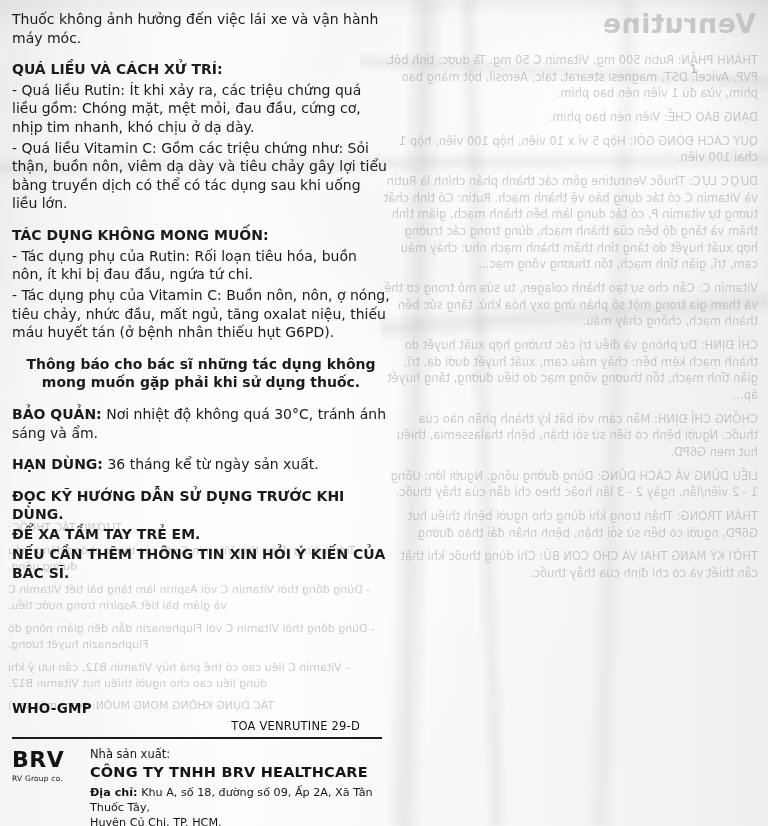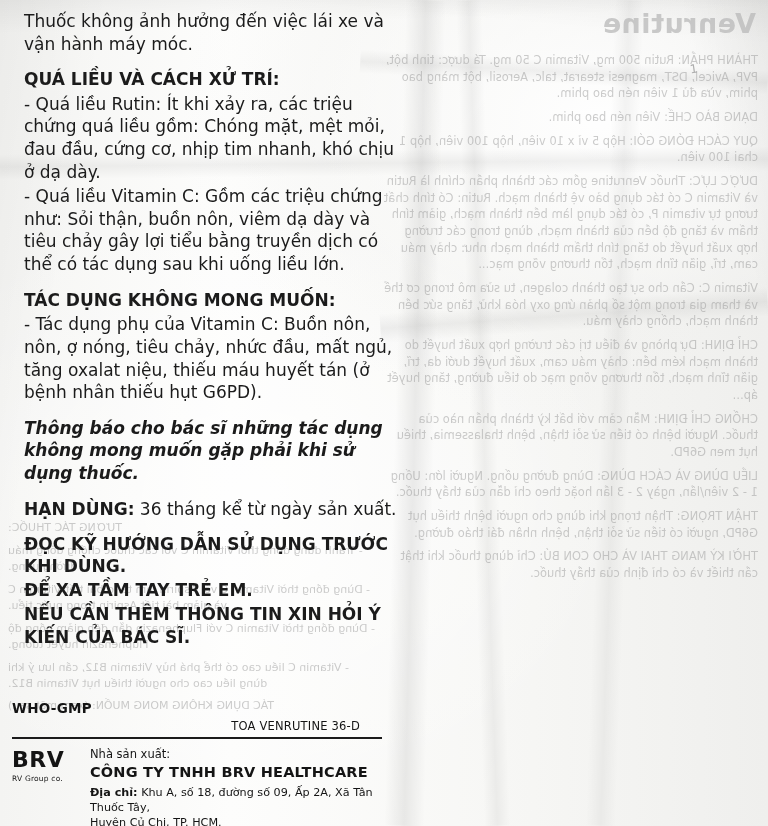--- a/index.html
+++ b/index.html
@@ -50,33 +50,33 @@
   }
   .crease.h3 {
     left: 360px; top: 60px; width: 408px; height: 24px;
     background: linear-gradient(to bottom, rgba(0,0,0,0.00), rgba(0,0,0,0.05), rgba(0,0,0,0.00));
     transform: rotate(3deg);
   }
 
   
   .content {
     position: absolute;
-    left: 24px;
+    left: 12px;
     top: 10px;
     width: 378px;
     color: #1b1b1b;
-    font-size: 17px;
+    font-size: 14px;
     line-height: 1.33;
   }
   .content p {
     margin: 0 0 2px 0;
   }
   .block { margin-bottom: 13px; }
   .b { font-weight: bold; }
-  .i { font-style: italic; font-weight: bold; }
+  .i { font-weight: bold; text-align: center; }
   .heading {
     font-weight: bold;
     margin: 0 0 1px 0;
   }
   .caps-block {
     font-weight: bold;
     line-height: 1.3;
   }
 
   
@@ -233,43 +233,47 @@
     </div>
 
     <div class="block">
       <p class="heading">QUÁ LIỀU VÀ CÁCH XỬ TRÍ:</p>
       <p>- Quá liều Rutin: Ít khi xảy ra, các triệu chứng quá liều gồm: Chóng mặt, mệt mỏi, đau đầu, cứng cơ, nhịp tim nhanh, khó chịu ở dạ dày.</p>
       <p>- Quá liều Vitamin C: Gồm các triệu chứng như: Sỏi thận, buồn nôn, viêm dạ dày và tiêu chảy gây lợi tiểu bằng truyền dịch có thể có tác dụng sau khi uống liều lớn.</p>
     </div>
 
     <div class="block">
       <p class="heading">TÁC DỤNG KHÔNG MONG MUỐN:</p>
+      <p>- Tác dụng phụ của Rutin: Rối loạn tiêu hóa, buồn nôn, ít khi bị đau đầu, ngứa tứ chi.</p>
       <p>- Tác dụng phụ của Vitamin C: Buồn nôn, nôn, ợ nóng, tiêu chảy, nhức đầu, mất ngủ, tăng oxalat niệu, thiếu máu huyết tán (ở bệnh nhân thiếu hụt G6PD).</p>
     </div>
 
     <div class="block">
       <p class="i">Thông báo cho bác sĩ những tác dụng không mong muốn gặp phải khi sử dụng thuốc.</p>
     </div>
 
+    <div class="block">
+      <p><span class="b">BẢO QUẢN:</span> <span>Nơi nhiệt độ không quá 30°C, tránh ánh sáng và ẩm.</span></p>
+    </div>
 
     <div class="block">
       <p><span class="b">HẠN DÙNG:</span> <span>36 tháng kể từ ngày sản xuất.</span></p>
     </div>
 
     <div class="block caps-block">
       <p>ĐỌC KỸ HƯỚNG DẪN SỬ DỤNG TRƯỚC KHI DÙNG.</p>
       <p>ĐỂ XA TẦM TAY TRẺ EM.</p>
       <p>NẾU CẦN THÊM THÔNG TIN XIN HỎI Ý KIẾN CỦA BÁC SĨ.</p>
     </div>
 
   </div>
 
   <div class="footer">
     <div class="who">WHO-GMP</div>
-    <div class="toa">TOA VENRUTINE 36-D</div>
+    <div class="toa">TOA VENRUTINE 29-D</div>
     <div class="rule"></div>
     <div class="maker-row">
       <div class="brv-logo">
         <div class="brv-main">BRV</div>
         <div class="brv-sub">RV Group co.</div>
       </div>
       <div class="maker-text">
         <div class="mk-label">Nhà sản xuất:</div>
         <div class="mk-name">CÔNG TY TNHH BRV HEALTHCARE</div>
         <div class="mk-addr">

